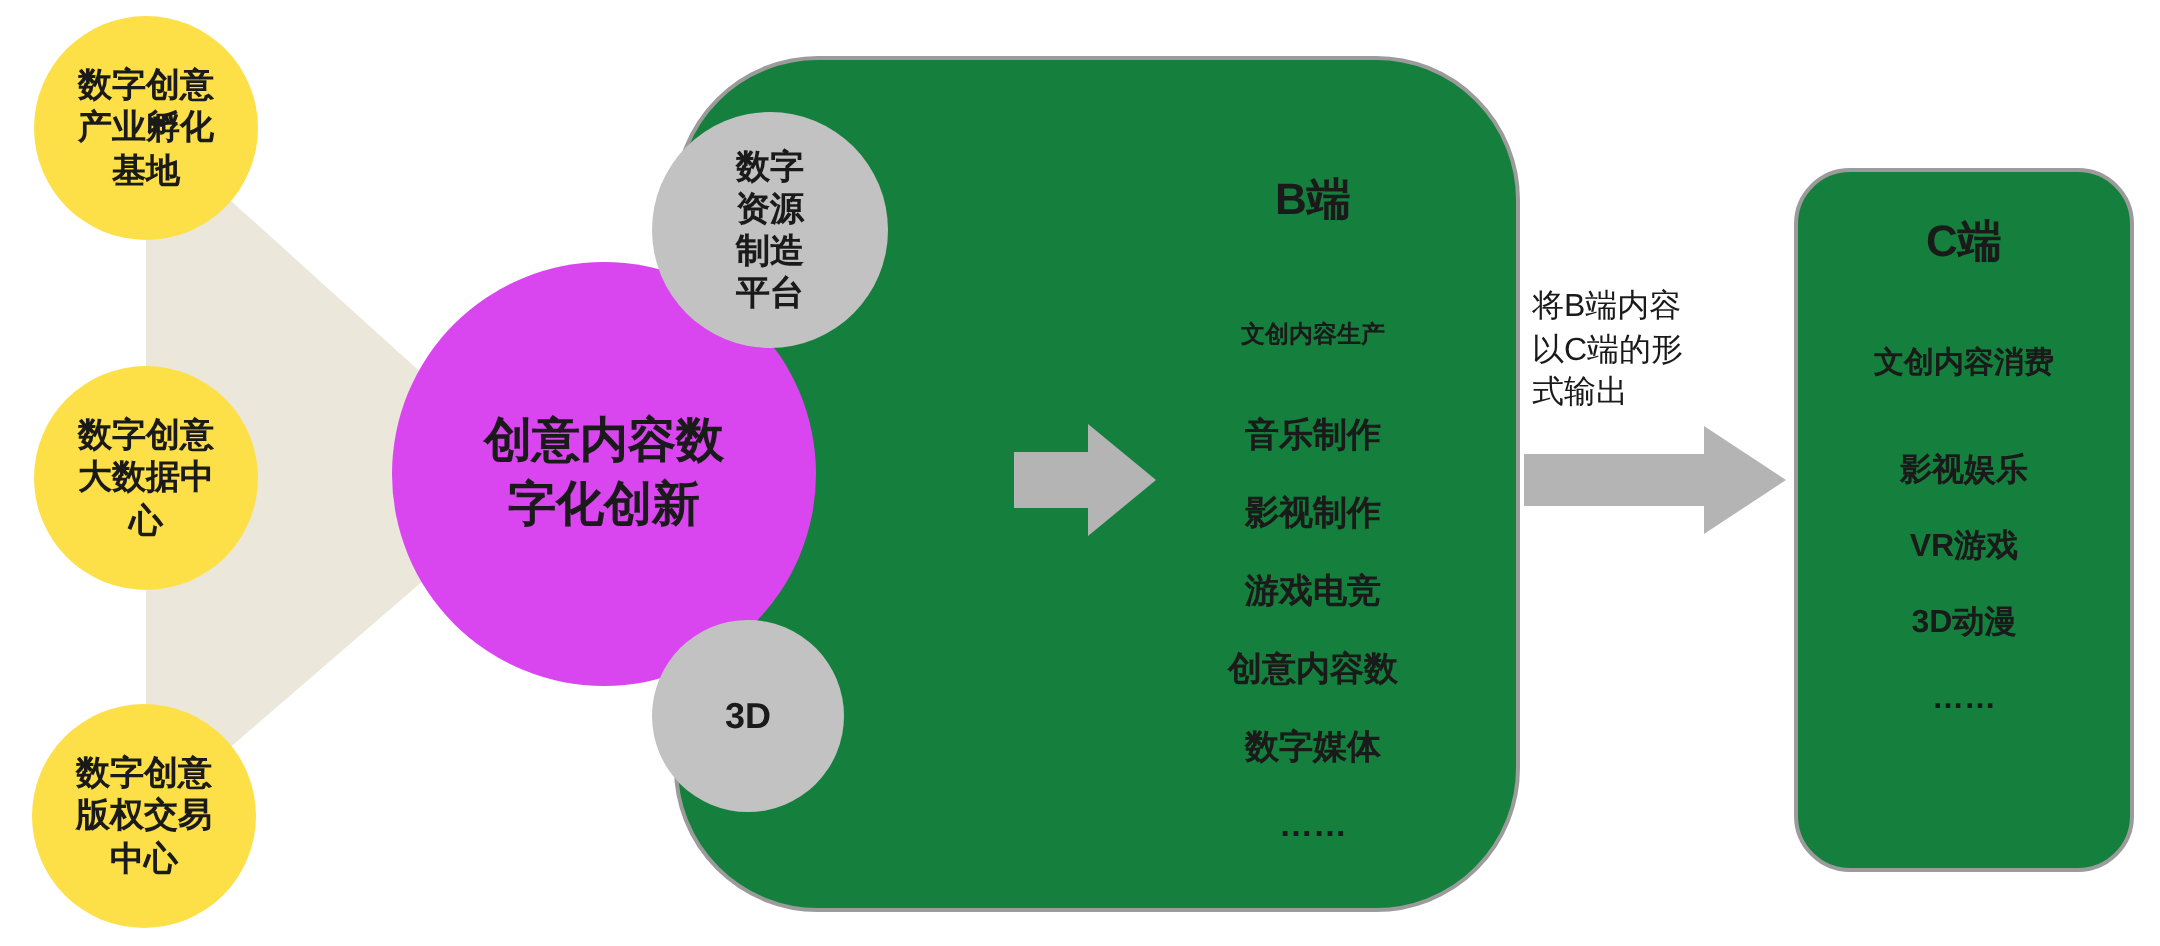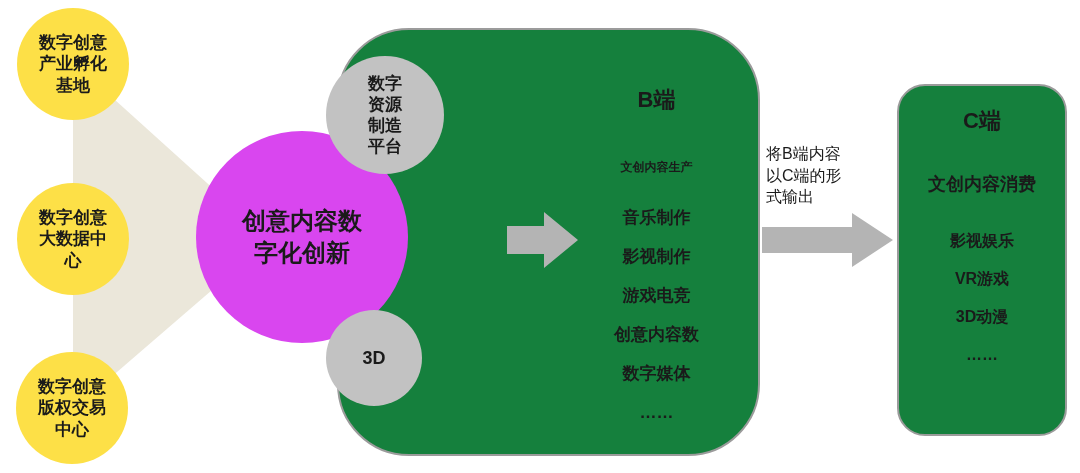--- a/index.html
+++ b/index.html
@@ -102,21 +102,21 @@
   }
   .panel-title {
     font-size: 22px;
     font-weight: bold;
   }
   .panel-subtitle {
     font-size: 12px;
     font-weight: bold;
     margin-top: 44px;
   }
-  .c-panel .panel-subtitle { font-size: 18px; margin-top: 36px; }
+  .c-panel .panel-subtitle { font-size: 15px; margin-top: 36px; }
   .panel-list { margin-top: 22px; }
   .c-panel .panel-list { margin-top: 26px; }
   .panel-item {
     font-size: 17px;
     font-weight: bold;
     line-height: 39px;
   }
   .c-panel .panel-item { font-size: 16px; line-height: 38px; }
 
   .bc-arrow-label {

